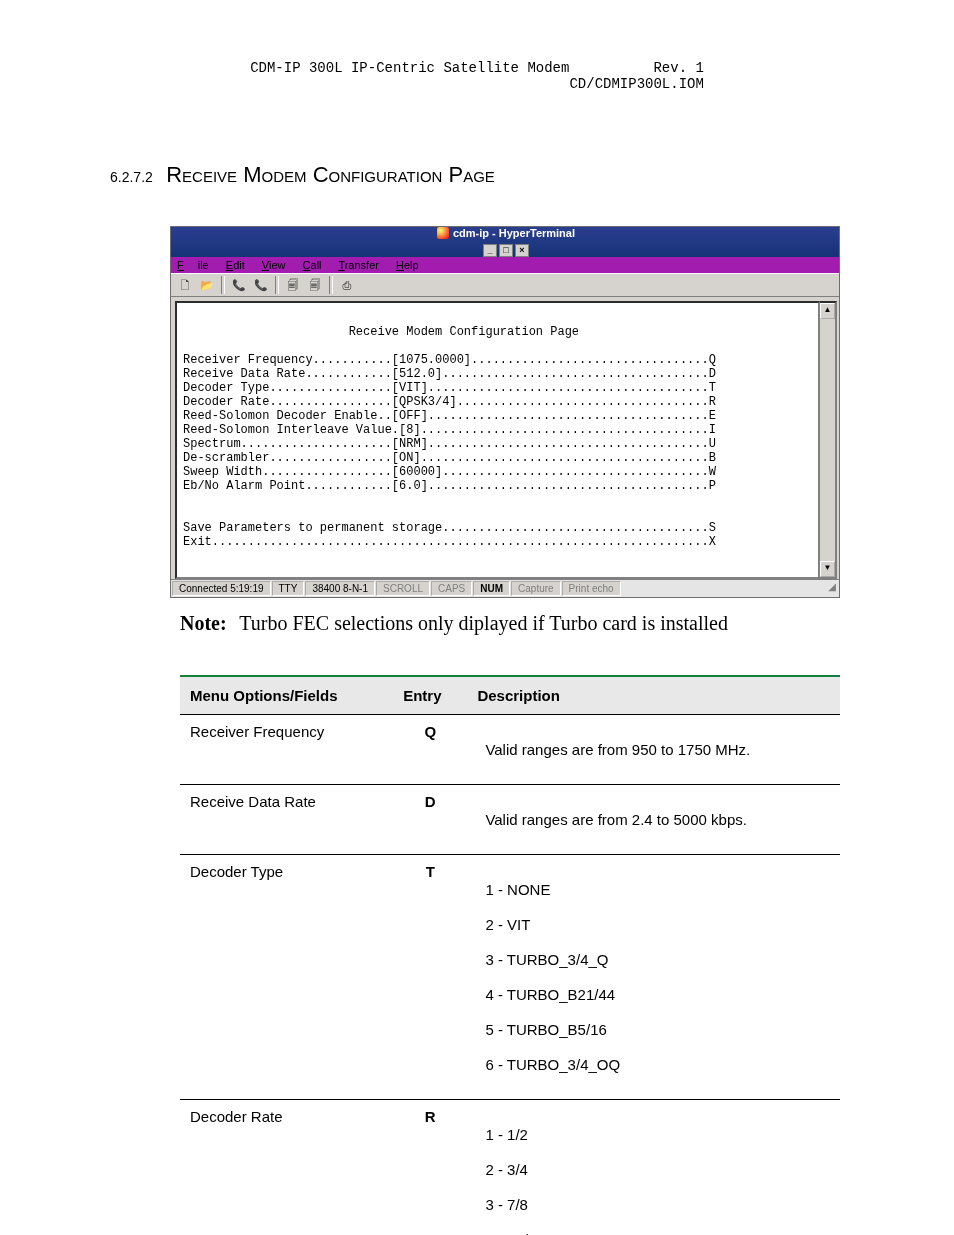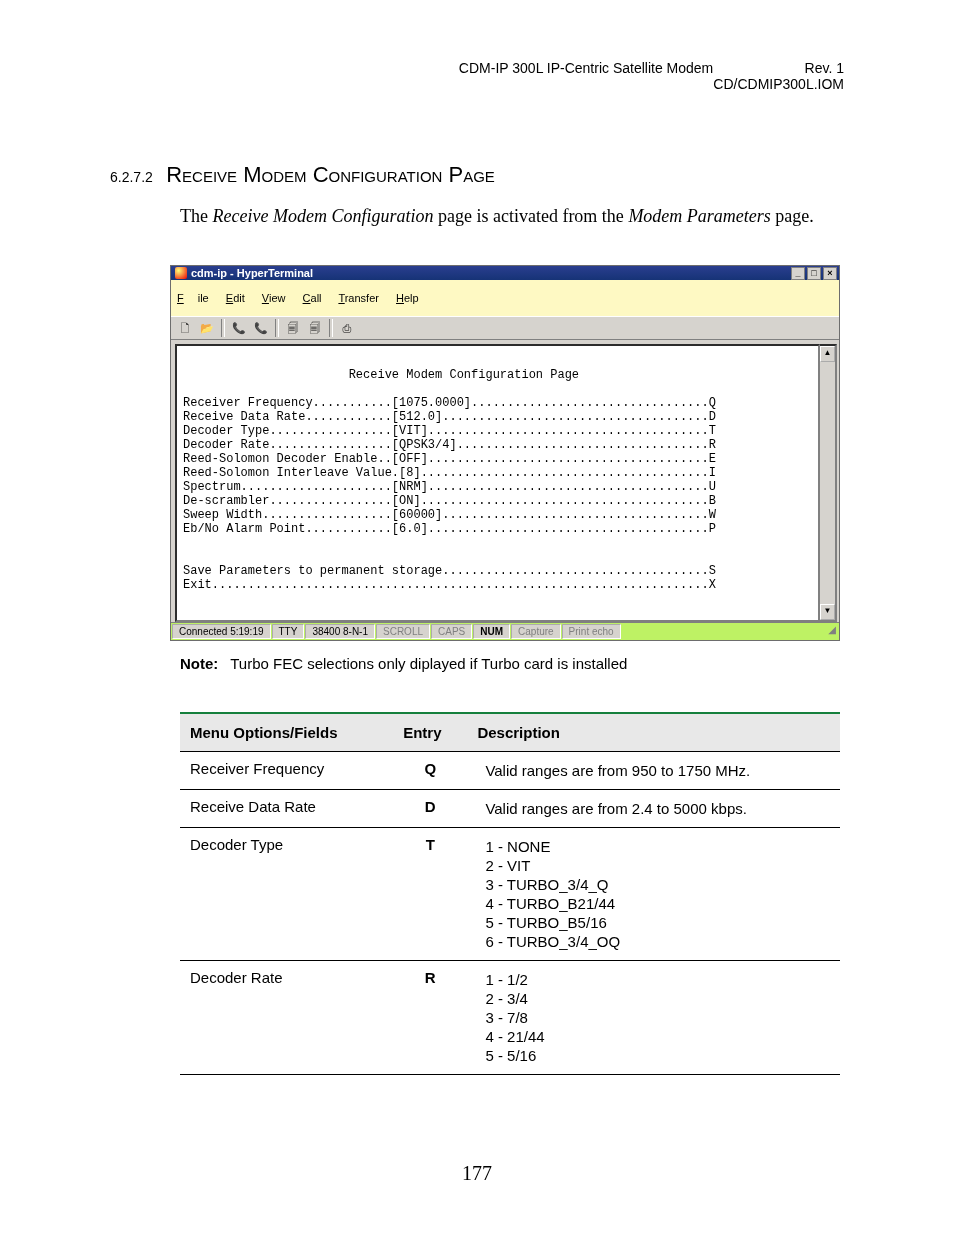--- a/index.html
+++ b/index.html
@@ -12,22 +12,23 @@
   .page {
     width: 954px;
     min-height: 1235px;
     margin: 0 auto;
     position: relative;
     box-sizing: border-box;
     padding: 60px 110px 50px 110px;
   }
   .topline {
     display: flex;
-    justify-content: flex-end;
+    justify-content: center;
     font-size: 14px;
+    font-family: Liberation Mono, monospace;
   }
   .topline-right { text-align: right; }
   .section-num {
     font-size: 18px;
     margin-top: 70px;
   }
   .section-title {
     font-variant: small-caps;
     font-size: 22px;
     display: inline;
@@ -48,45 +49,46 @@
     font-family: Tahoma, Verdana, sans-serif;
     font-size: 11px;
     color: #000;
   }
   .ht-title {
     background: linear-gradient(#2a3e8f, #163376);
     color: #fff;
     display: flex;
     align-items: center;
     justify-content: space-between;
-    height: 14px;
+    height: 30px;
     padding: 0 2px 0 4px;
     font-weight: bold;
+    flex-direction: column;
   }
   .ht-title-left { display: flex; align-items: center; gap: 4px; }
   .ht-icon {
     width: 12px; height: 12px;
     background: radial-gradient(circle at 30% 30%, #ff7, #e00);
     border-radius: 2px;
   }
   .ht-sysbtns { display: flex; gap: 2px; }
   .ht-sysbtn {
     width: 14px; height: 13px;
     background: #d6d3ce;
     border: 1px solid #808080;
     box-sizing: border-box;
     font-size: 9px;
     line-height: 11px;
     text-align: center;
     color: #000;
   }
   .ht-sysbtn.close { font-weight: bold; }
   .ht-menu {
-    background: #fef9c3;
-    padding: 12px 6px;
+    background: #a21caf;
+    padding: 2px 6px;
     font-size: 11px;
   }
   .ht-menu span { margin-right: 14px; cursor: default; }
   .ht-menu span u { text-decoration: underline; }
   .ht-toolbar {
     background: #d6d3ce;
     border-top: 1px solid #fff;
     border-bottom: 1px solid #808080;
     padding: 2px 4px;
     display: flex;
@@ -135,21 +137,21 @@
   }
   .sc-btn {
     height: 14px;
     background: #d6d3ce;
     border: 1px outset #fff;
     font-size: 8px;
     text-align: center;
     line-height: 12px;
   }
   .ht-status {
-    background: #bef264;
+    background: #e5e5e5;
     border-top: 1px solid #808080;
     display: flex;
     font-size: 10px;
     padding: 1px;
   }
   .st-cell {
     border: 1px inset #fff;
     padding: 1px 6px;
     margin-right: 1px;
     background: #d6d3ce;
@@ -164,22 +166,22 @@
     padding-right: 2px;
   }
   
   .body-text {
     margin: 48px 0 0 70px;
     font-family: "Times New Roman", Times, serif;
     font-size: 18px;
   }
   .note-row {
     margin: 14px 0 0 70px;
-    font-family: Liberation Sans, sans-serif;
-    font-size: 15px;
+    font-family: Liberation Serif, serif;
+    font-size: 20px;
   }
   .note-row b { margin-right: 8px; }
   
   table.opts {
     margin: 40px 0 0 70px;
     border-collapse: collapse;
     width: 660px;
     font-family: Arial, sans-serif;
     font-size: 15px;
   }
@@ -191,21 +193,21 @@
     border-top: 2px solid #15803d;
     border-bottom: 1px solid #000;
   }
   table.opts td {
     padding: 8px 10px;
     border-bottom: 1px solid #000;
     vertical-align: top;
   }
   table.opts td.entry { text-align: center; font-weight: bold; }
   table.opts td.desc { padding-left: 18px; }
-  .desc-lines div { margin: 2px 0; }
+  .desc-lines div { margin: 18px 0; }
   .pagenum {
     position: absolute;
     bottom: 50px;
     left: 0; right: 0;
     text-align: center;
     font-family: "Times New Roman", Times, serif;
     font-size: 20px;
   }
 </style>
 </head>
@@ -220,23 +222,20 @@
       <div>CD/CDMIP300L.IOM</div>
     </div>
   </div>
 
   <div class="sec-row">
     <span class="section-num">6.2.7.2</span>
     &nbsp;
     <span class="section-title">Receive Modem Configuration Page</span>
   </div>
 
-  <div class="intro">
-    <span>The </span><span class="ital">Receive Modem Configuration</span><span> page is activated from the </span><span class="ital">Modem Parameters</span><span> page.</span>
-  </div>
 
   <div class="ht-window">
     <div class="ht-title">
       <div class="ht-title-left">
         <span class="ht-icon"></span>
         <span>cdm-ip - HyperTerminal</span>
       </div>
       <div class="ht-sysbtns">
         <div class="ht-sysbtn">_</div>
         <div class="ht-sysbtn">□</div>

